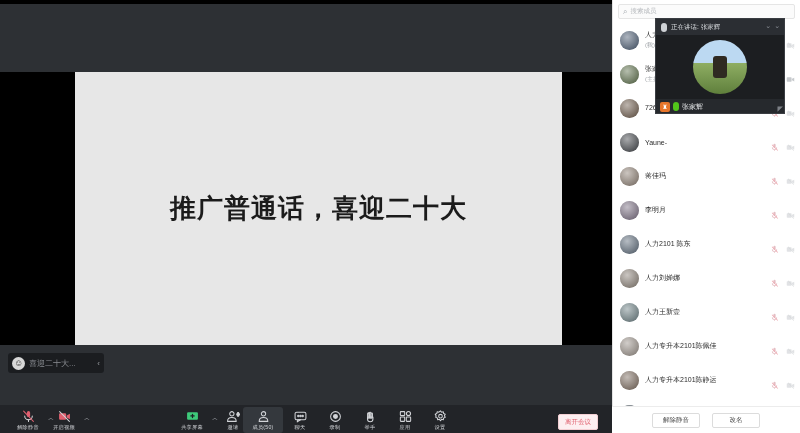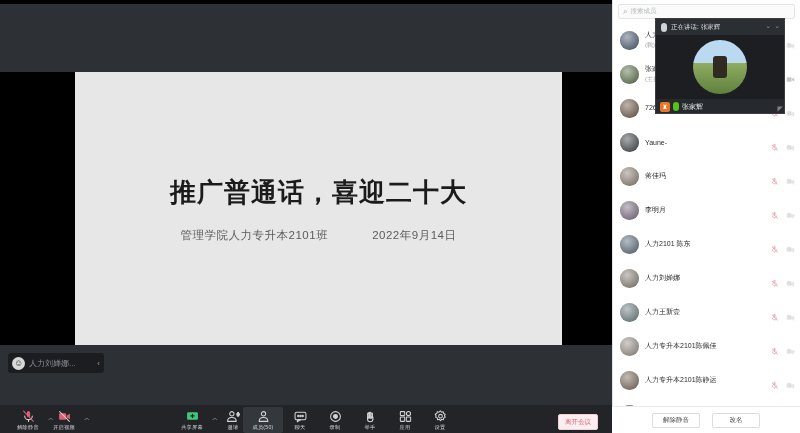--- a/index.html
+++ b/index.html
@@ -223,30 +223,26 @@
 
   <div class="white-gap"></div>
 
   <div id="stage">
     <div id="stage-top-bar"></div>
     <div id="stage-bottom-bar"></div>
 
     <div id="slide">
       <div id="slide-inner">
         <div class="slide-title-line">推广普通话，喜迎二十大</div>
-        <div id="slide-meta">
-          <span>管理学院人力专升本2101班</span>
-          <span>2022年9月14日</span>
-        </div>
       </div>
     </div>
 
     <div id="chat-pill">
       <span class="emoji">☺</span>
-      <span class="ph">人力刘婵娜...</span>
+      <span class="ph">喜迎二十大...</span>
       <span class="chev">‹</span>
     </div>
   </div>
 
   <div id="toolbar">
       <div class="tb-item" style="left: 8px;">
         <span class="tb-ico">
           <svg xmlns="http://www.w3.org/2000/svg" viewBox="0 0 24 24" width="13" height="13" fill="none" stroke="#d2d4d8" stroke-width="1.9" stroke-linecap="round" stroke-linejoin="round">
             <rect x="9" y="2" width="6" height="11" rx="3" fill="#e06070" stroke="none"></rect>
             <path d="M5 11a7 7 0 0 0 14 0"></path>

